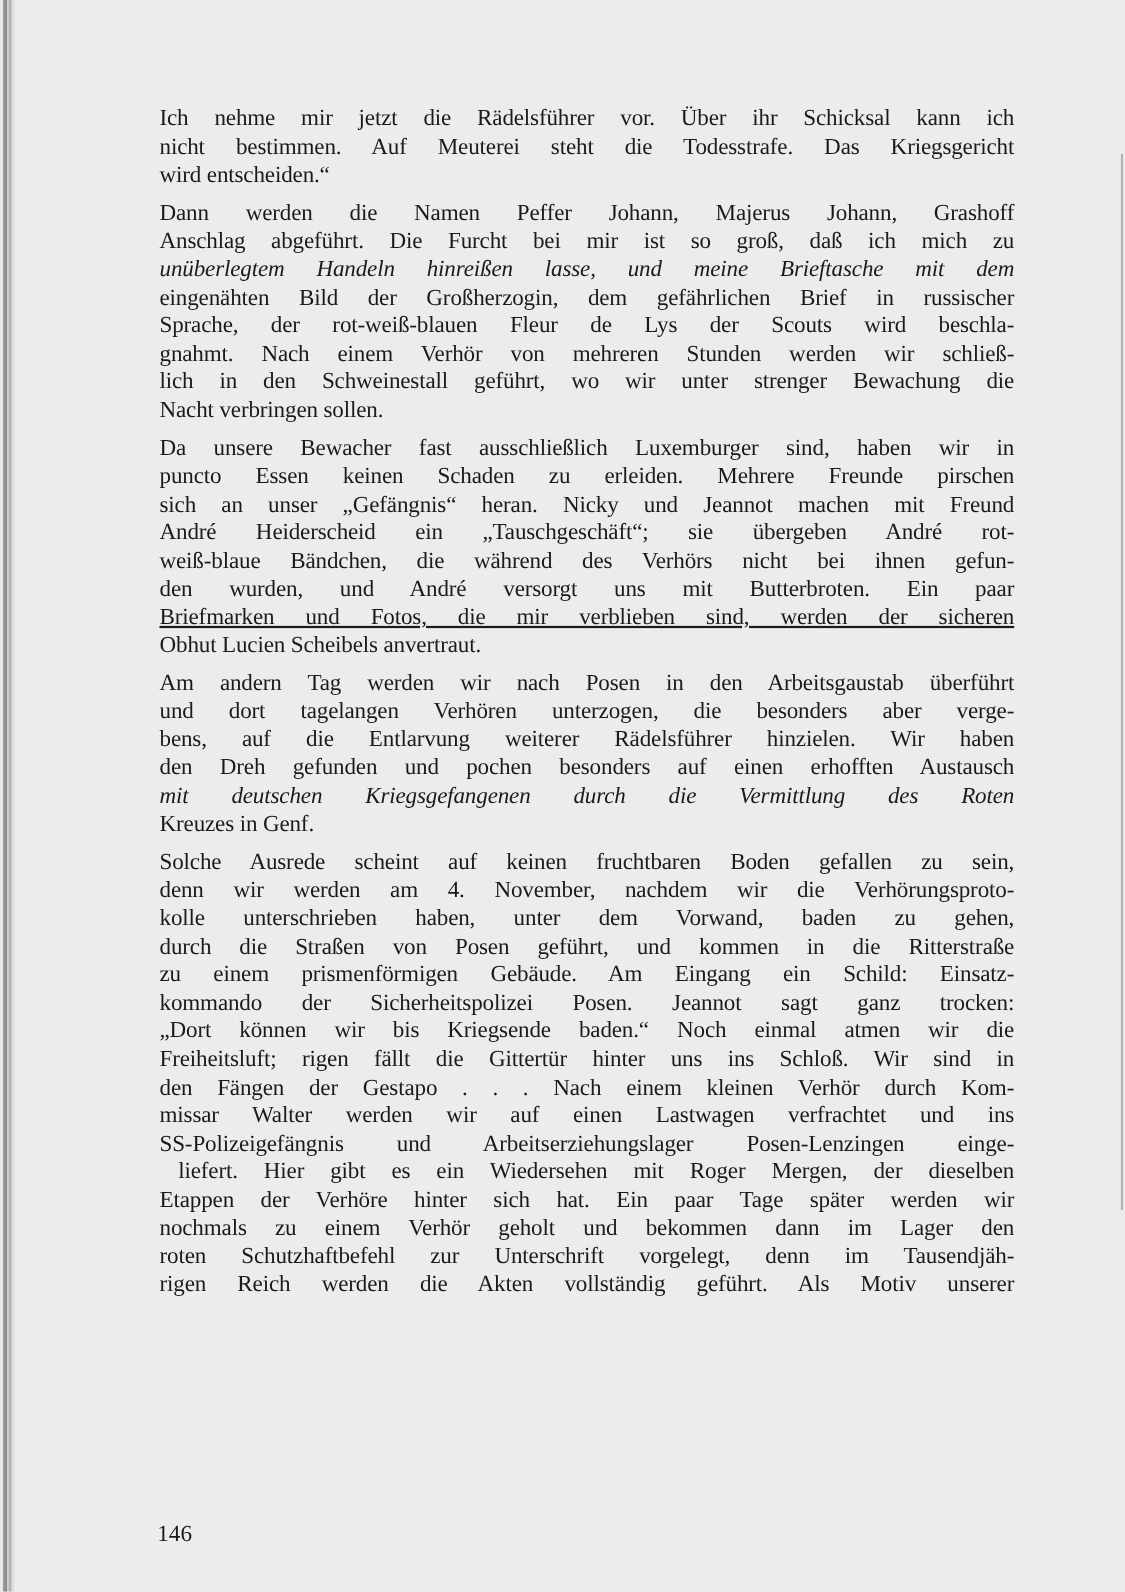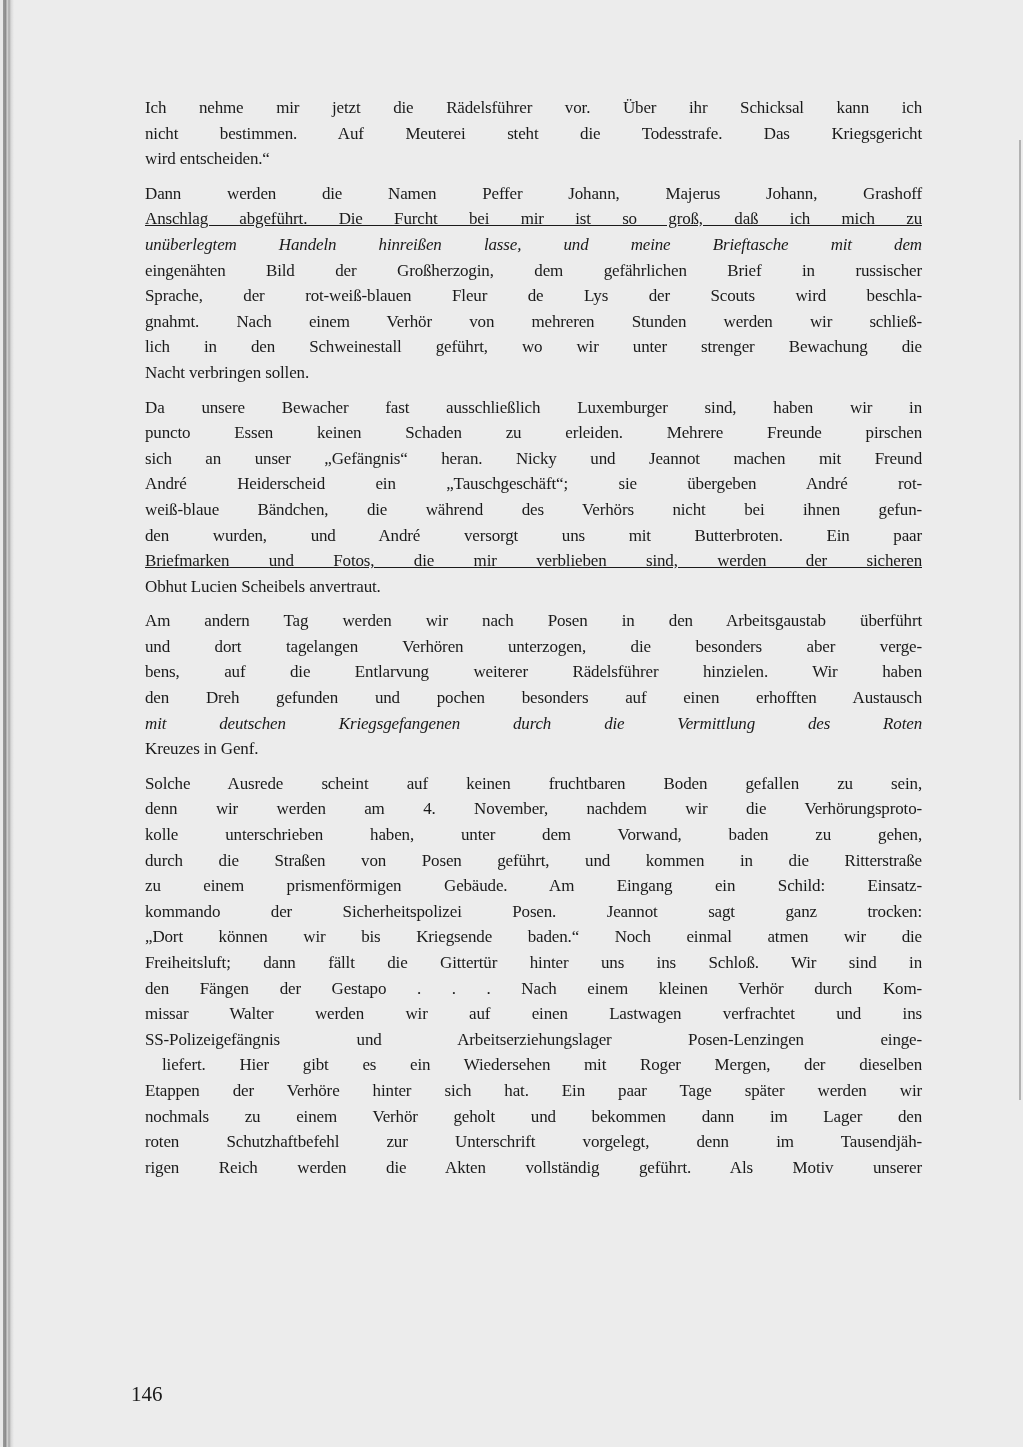--- a/index.html
+++ b/index.html
@@ -13,48 +13,48 @@
     .binding {
       position: absolute; top: 0; bottom: 0; left: 0; width: 14px;
       background: linear-gradient(to right, #e8e8e8 0px, #e8e8e8 3px, #9a9a9a 3px, #8a8a8a 6px, #dcdcdc 7px, #a8a8a8 9px, #d8d8d8 11px, #ececec 14px);
     }
     .right-edge {
       position: absolute; top: 140px; height: 960px; right: 2px; width: 2px;
       background: #9a9a9a; opacity: 0.7;
     }
     .text-block {
       position: absolute; left: 145px; top: 95px; width: 777px;
-      font-size: 17px; line-height: 25.6px;
+      font-size: 21px; line-height: 25.6px;
       text-align: justify;
       hyphens: manual;
       letter-spacing: -0.15px;
     }
     .para { margin: 0 0 9px 0; }
     .line { display: block; text-align: justify; text-align-last: justify; white-space: nowrap; }
     .line.last { text-align-last: left; }
     .page-number {
-      position: absolute; left: 131px; top: 1382px;
+      position: absolute; left: 143px; top: 1382px;
       font-size: 21px; font-family: "Liberation Serif", serif;
     }
   </style>
 </head>
 <body>
 
 <div class="binding"></div>
 <div class="right-edge"></div>
 
 <div class="text-block" id="text-block">
     <div class="para">
       <span class="line" style="white-space: normal;">Ich nehme mir jetzt die Rädelsführer vor. Über ihr Schicksal kann ich</span>
       <span class="line" style="white-space: normal;">nicht bestimmen. Auf Meuterei steht die Todesstrafe. Das Kriegsgericht</span>
       <span class="line last">wird entscheiden.“</span>
     </div>
     <div class="para">
       <span class="line" style="white-space: normal;">Dann werden die Namen Peffer Johann, Majerus Johann, Grashoff</span>
-      <span class="line" style="white-space: normal; text-decoration: underline;">Anschlag abgeführt. Die Furcht bei mir ist so groß, daß ich mich zu</span>
+      <span class="line" style="white-space: normal;">Anschlag abgeführt. Die Furcht bei mir ist so groß, daß ich mich zu</span>
       <span class="line" style="white-space: normal; font-style: italic;">unüberlegtem Handeln hinreißen lasse, und meine Brieftasche mit dem</span>
       <span class="line" style="white-space: normal;">eingenähten Bild der Großherzogin, dem gefährlichen Brief in russischer</span>
       <span class="line" style="white-space: normal;">Sprache, der rot-weiß-blauen Fleur de Lys der Scouts wird beschla-</span>
       <span class="line" style="white-space: normal;">gnahmt. Nach einem Verhör von mehreren Stunden werden wir schließ-</span>
       <span class="line" style="white-space: normal;">lich in den Schweinestall geführt, wo wir unter strenger Bewachung die</span>
       <span class="line last">Nacht verbringen sollen.</span>
     </div>
     <div class="para">
       <span class="line" style="white-space: normal;">Da unsere Bewacher fast ausschließlich Luxemburger sind, haben wir in</span>
       <span class="line" style="white-space: normal;">puncto Essen keinen Schaden zu erleiden. Mehrere Freunde pirschen</span>
@@ -74,21 +74,21 @@
       <span class="line last">Kreuzes in Genf.</span>
     </div>
     <div class="para">
       <span class="line" style="white-space: normal;">Solche Ausrede scheint auf keinen fruchtbaren Boden gefallen zu sein,</span>
       <span class="line" style="white-space: normal;">denn wir werden am 4. November, nachdem wir die Verhörungsproto-</span>
       <span class="line" style="white-space: normal;">kolle unterschrieben haben, unter dem Vorwand, baden zu gehen,</span>
       <span class="line" style="white-space: normal;">durch die Straßen von Posen geführt, und kommen in die Ritterstraße</span>
       <span class="line" style="white-space: normal;">zu einem prismenförmigen Gebäude. Am Eingang ein Schild: Einsatz-</span>
       <span class="line" style="white-space: normal;">kommando der Sicherheitspolizei Posen. Jeannot sagt ganz trocken:</span>
       <span class="line" style="white-space: normal;">„Dort können wir bis Kriegsende baden.“ Noch einmal atmen wir die</span>
-      <span class="line" style="white-space: normal;">Freiheitsluft; dann fällt die Gittertür hinter uns ins Schloß. Wir sind in</span>
+      <span class="line" style="white-space: normal;">Freiheitsluft; rigen fällt die Gittertür hinter uns ins Schloß. Wir sind in</span>
       <span class="line" style="white-space: normal;">den Fängen der Gestapo . . . Nach einem kleinen Verhör durch Kom-</span>
       <span class="line" style="white-space: normal;">missar Walter werden wir auf einen Lastwagen verfrachtet und ins</span>
       <span class="line" style="white-space: normal;">SS-Polizeigefängnis und Arbeitserziehungslager Posen-Lenzingen einge-</span>
       <span class="line" style="white-space: normal; margin-left: 17px;">liefert. Hier gibt es ein Wiedersehen mit Roger Mergen, der dieselben</span>
       <span class="line" style="white-space: normal;">Etappen der Verhöre hinter sich hat. Ein paar Tage später werden wir</span>
       <span class="line" style="white-space: normal;">nochmals zu einem Verhör geholt und bekommen dann im Lager den</span>
       <span class="line" style="white-space: normal;">roten Schutzhaftbefehl zur Unterschrift vorgelegt, denn im Tausendjäh-</span>
       <span class="line" style="white-space: normal;">rigen Reich werden die Akten vollständig geführt. Als Motiv unserer</span>
     </div>
   </div>

